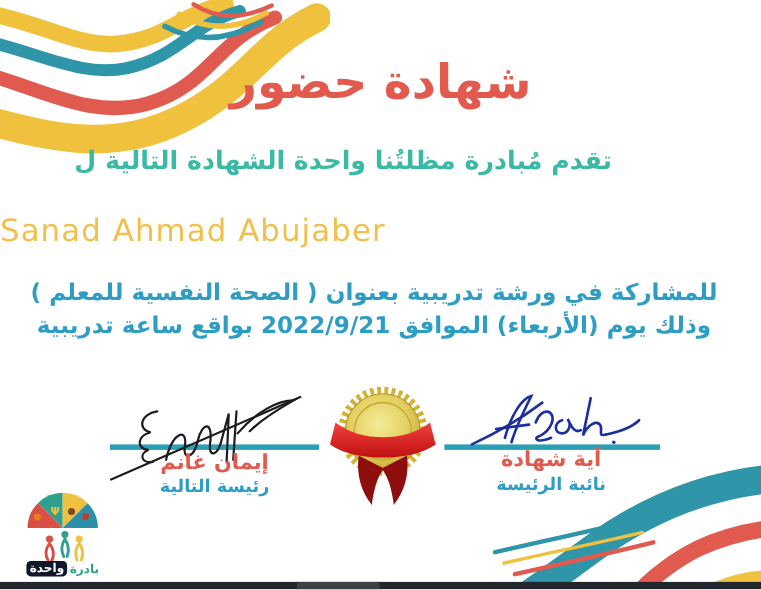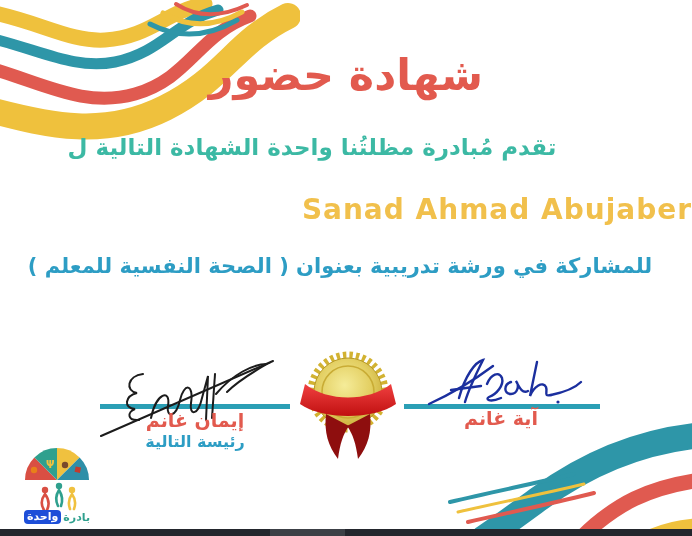--- a/index.html
+++ b/index.html
@@ -12,22 +12,22 @@
   .waves-bottom{position:absolute;left:392px;top:386px;}
   .cert-title{
     position:absolute;left:0;top:50px;width:692px;text-align:center;margin:0;
     font-size:43px;font-weight:bold;color:#E25A4E;letter-spacing:1px;
   }
   .cert-intro{
     position:absolute;left:0;top:134px;width:624px;text-align:center;
     font-size:23px;font-weight:bold;color:#3CB9A4;
   }
   .recipient{
-    position:absolute;left:0;top:193px;width:692px;text-align:right;
-    font-size:28px;font-weight:bold;color:#F1C04C;letter-spacing:1px;
+    position:absolute;left:0;top:193px;width:692px;text-align:left;
+    font-size:28px;font-weight:normal;color:#F1C04C;letter-spacing:1px;
   }
   .cert-body{
     position:absolute;left:0;top:251px;width:680px;text-align:center;
     font-size:21px;font-weight:bold;color:#2D9DC4;line-height:30px;
   }
   .sig-line{position:absolute;top:404px;height:5px;background:#2B9FB5;}
   .sig-line.left{left:100px;width:190px;}
   .sig-line.right{left:404px;width:196px;}
   .sig-script{position:absolute;}
   .sig-script.left{left:95px;top:348px;}
@@ -44,21 +44,21 @@
   .sig-role.left{left:95px;top:432px;}
   .sig-name.right{left:401px;top:407px;}
   .sig-role.right{left:401px;top:430px;}
   .medal{position:absolute;left:296px;top:346px;}
   .logo{position:absolute;left:6px;top:444px;width:102px;}
   .logo-text{
     display:flex;direction:rtl;justify-content:center;align-items:center;gap:2px;
     margin-top:-2px;font-size:11px;font-weight:bold;
   }
   .logo-word-right{color:#2FA08E;}
-  .logo-word-left{color:#ffffff;background:#1d4ed8;border-radius:4px;padding:0 3px;line-height:14px;}
+  .logo-word-left{color:#ffffff;background:#0f172a;border-radius:4px;padding:0 3px;line-height:14px;}
   .bottom-bar{position:absolute;left:0;top:529px;width:692px;height:7px;background:#23262D;}
   .bottom-bar-segment{position:absolute;left:270px;top:0;width:75px;height:7px;background:#3C4046;}
 </style>
 </head>
 <body>
 
 <div class="page">
 
   <svg class="waves-top" width="300" height="170" viewBox="0 0 300 170" fill="none" stroke-linecap="round">
     <path d="M-10,12 C40,22 70,42 105,40 C150,37 165,12 205,4" stroke="#EFC13D" stroke-width="15"></path>
@@ -80,20 +80,21 @@
   </svg>
 
   <h1 class="cert-title" dir="rtl">شهادة حضور</h1>
 
   <div class="cert-intro" dir="rtl">تقدم مُبادرة مظلتُنا واحدة الشهادة التالية ل</div>
 
   <div class="recipient">Sanad Ahmad Abujaber</div>
 
   <div class="cert-body" dir="rtl">
     <div>للمشاركة في ورشة تدريبية بعنوان ( الصحة النفسية للمعلم )</div>
+    <div>وذلك يوم (الأربعاء) الموافق 2022/9/21 بواقع ساعة تدريبية</div>
   </div>
 
   <div class="sig-line left"></div>
   <div class="sig-line right"></div>
 
   <svg class="sig-script left" width="200" height="90" viewBox="0 0 200 90" fill="none" stroke="#1C1C1C" stroke-width="2" stroke-linecap="round">
     <path d="M48,26 C32,28 30,43 42,45 C30,48 28,60 40,61 C32,64 32,73 44,72"></path>
     <path d="M56,70 C61,45 76,40 73,58 C71,70 81,70 85,52 C89,35 99,35 96,55 C94,68 103,68 107,50 L113,28 L111,72"></path>
     <path d="M120,26 L117,70"></path>
     <path d="M121,46 C138,26 158,16 172,16 C158,24 142,34 132,44"></path>
@@ -150,19 +151,20 @@
     </svg>
     <div class="logo-text">
       <span class="logo-word-right">بادرة</span>
       <span class="logo-word-left">واحدة</span>
     </div>
   </div>
 
   <div class="sig-name left" dir="rtl">إيمان غانم</div>
   <div class="sig-role left" dir="rtl">رئيسة التالية</div>
 
-  <div class="sig-name right" dir="rtl">آية غانم</div>
+  <div class="sig-name right" dir="rtl">آية شهادة</div>
+  <div class="sig-role right" dir="rtl">نائبة الرئيسة</div>
 
   <div class="bottom-bar">
     <div class="bottom-bar-segment"></div>
   </div>
 
 </div>
 
 </body></html>

